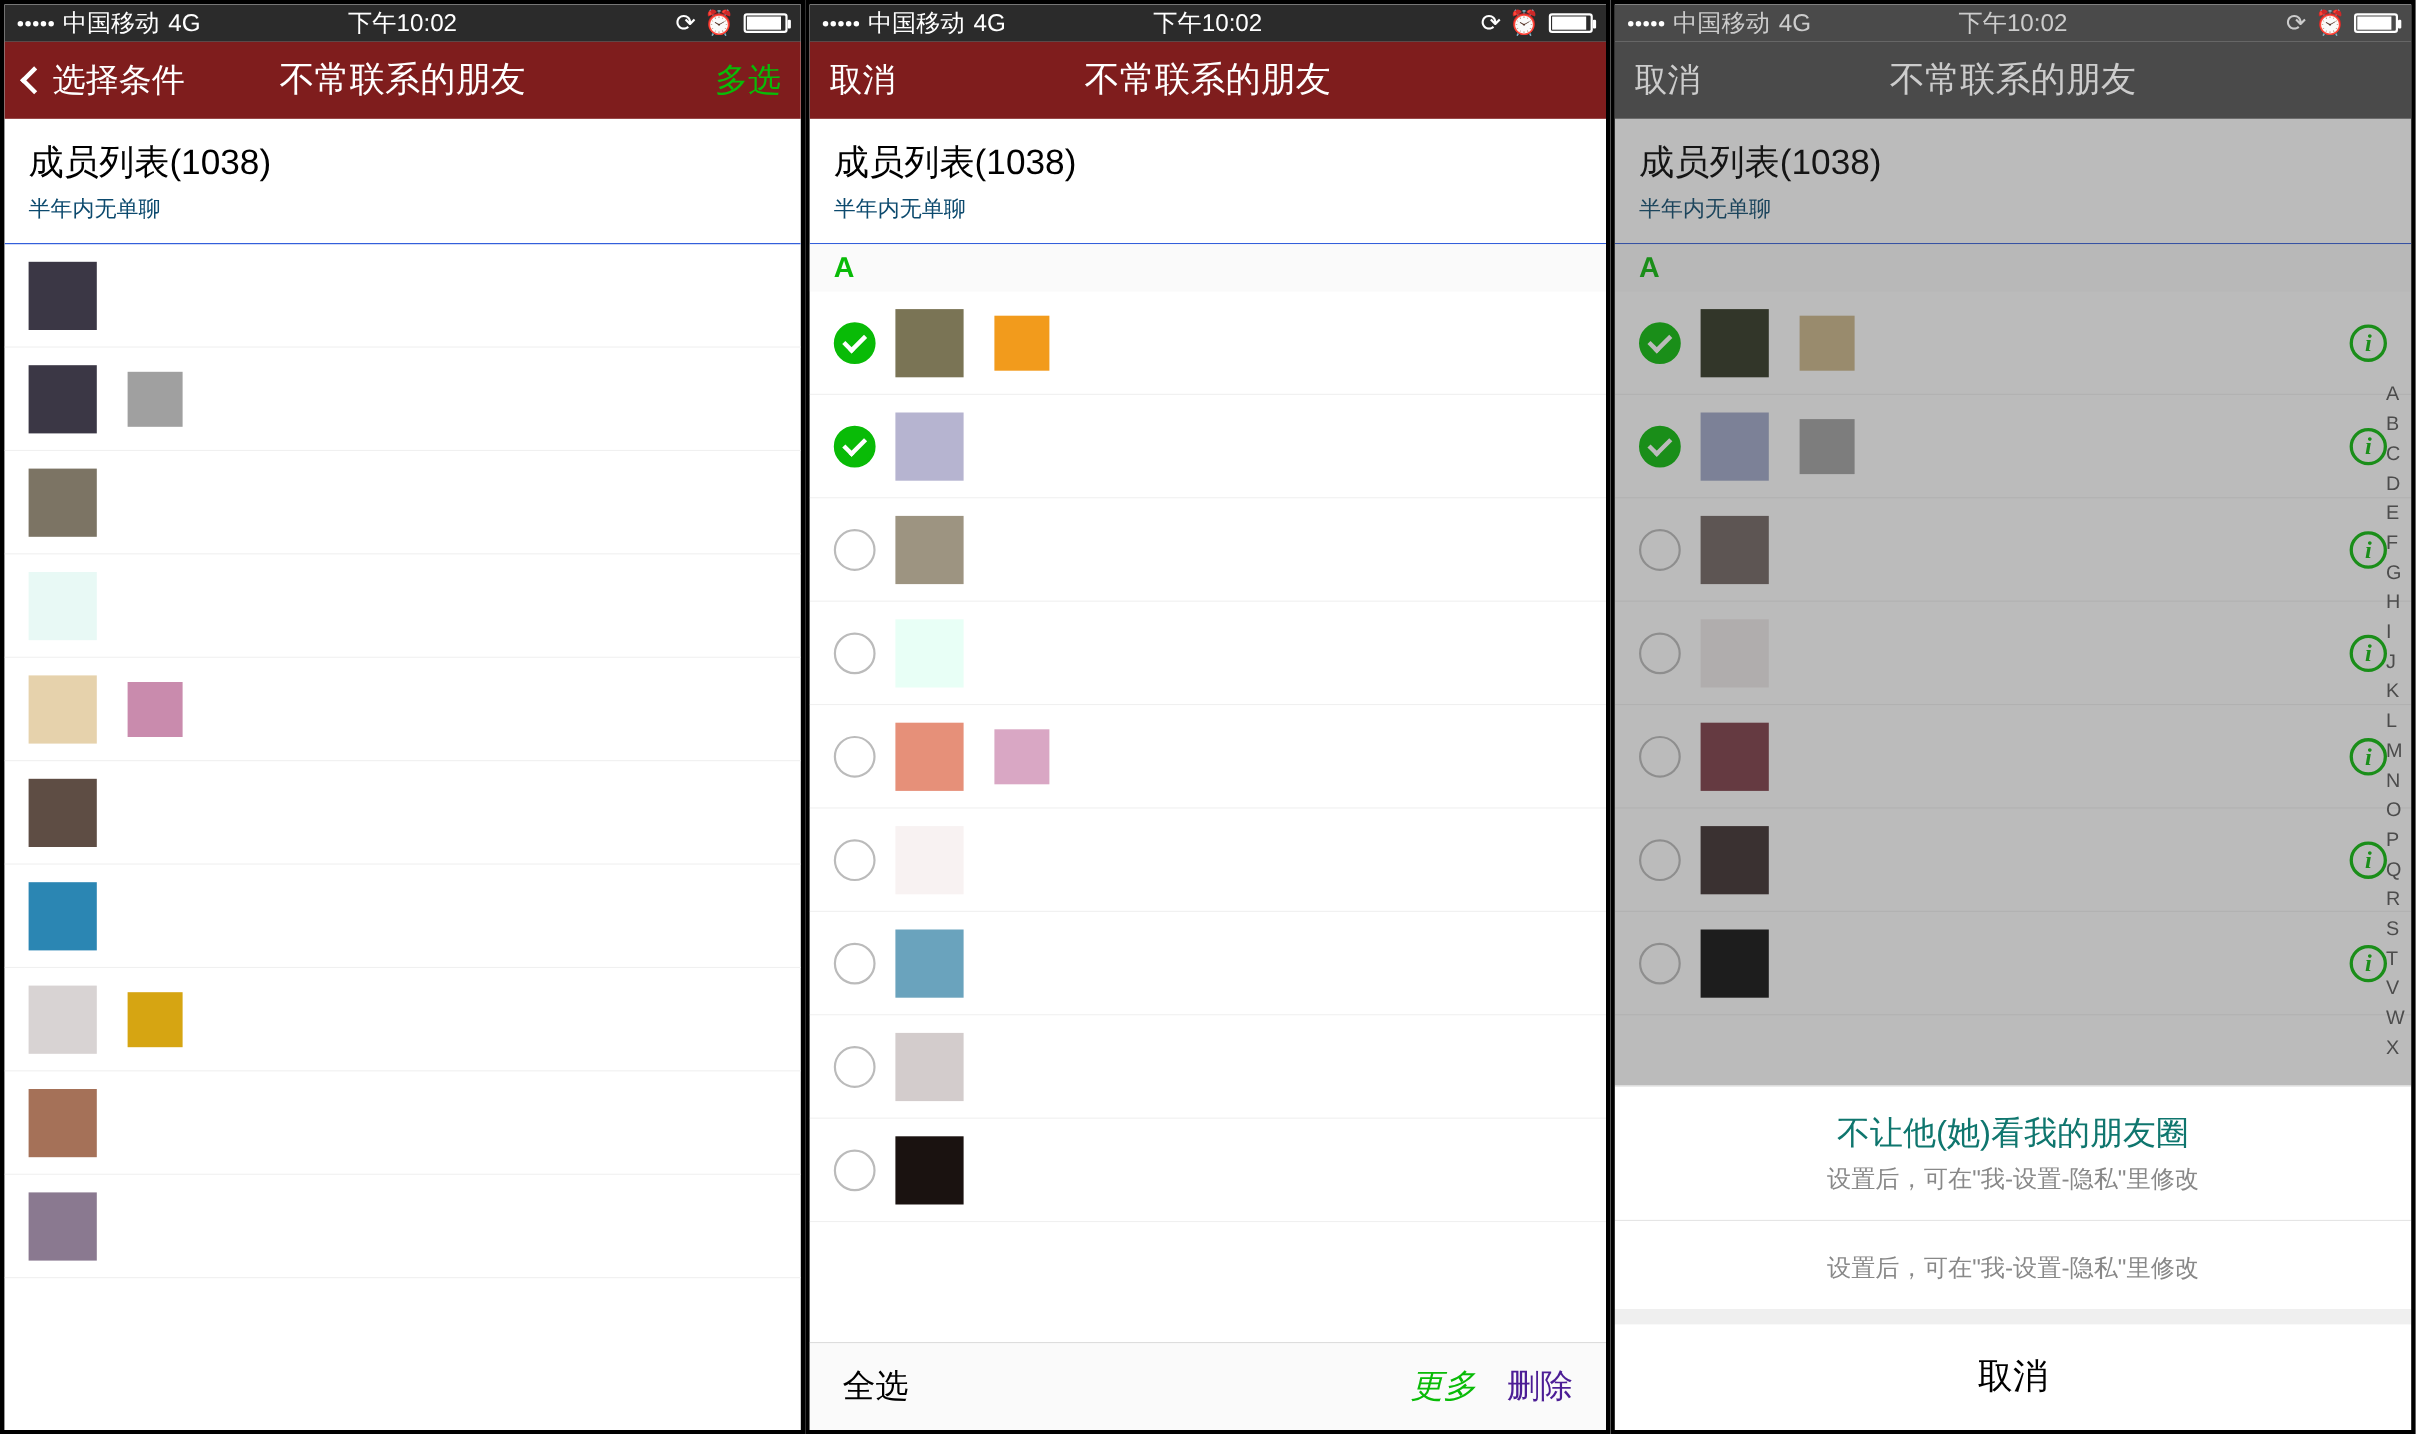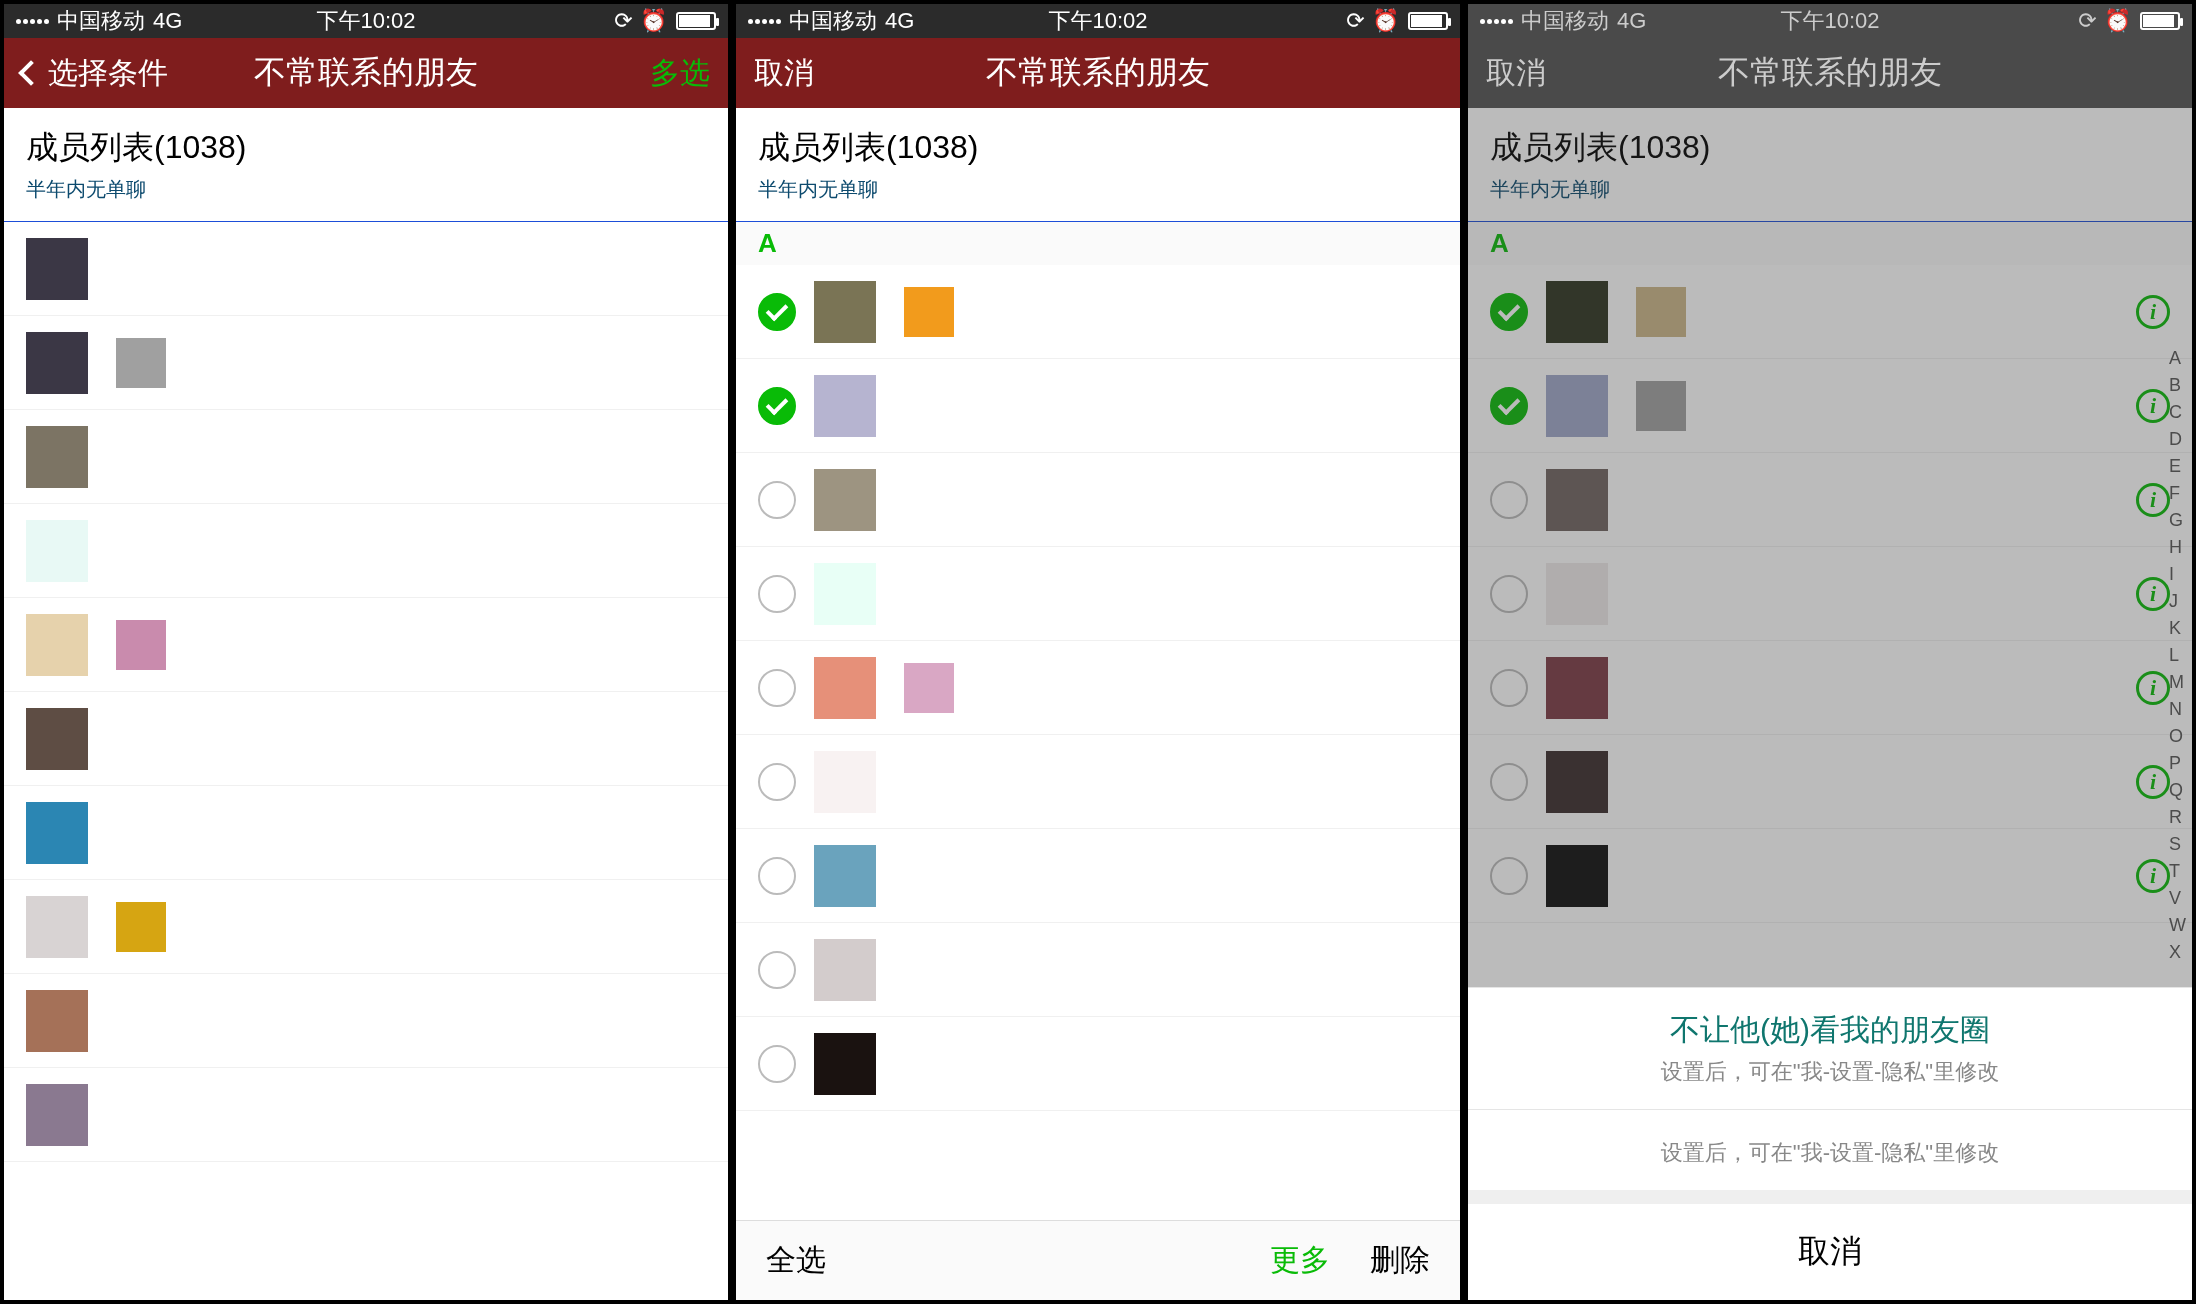--- a/index.html
+++ b/index.html
@@ -109,22 +109,22 @@
     position: absolute;
     bottom: 0; left: 0; right: 0;
     height: 80px;
     background: #fafafa;
     border-top: 1px solid #ddd;
     display:flex;
     align-items:center;
     padding: 0 30px;
     font-size: 30px;
   }
-  .bottom-bar .more { color:#09bb07; margin-left:auto; margin-right:40px; cursor:pointer; }
-  .bottom-bar .delete { color:#000000; cursor:pointer; }
+  .bottom-bar .more { color:#09bb07; margin-left:auto; margin-right:28px; cursor:pointer;font-style:italic; }
+  .bottom-bar .delete { color:#4c1d95; cursor:pointer; }
 
   .index-rail {
     position:absolute;
     right:6px;
     top:240px;
     display:flex;
     flex-direction:column;
     gap:6px;
     font-size:18px;
     color:#555;

